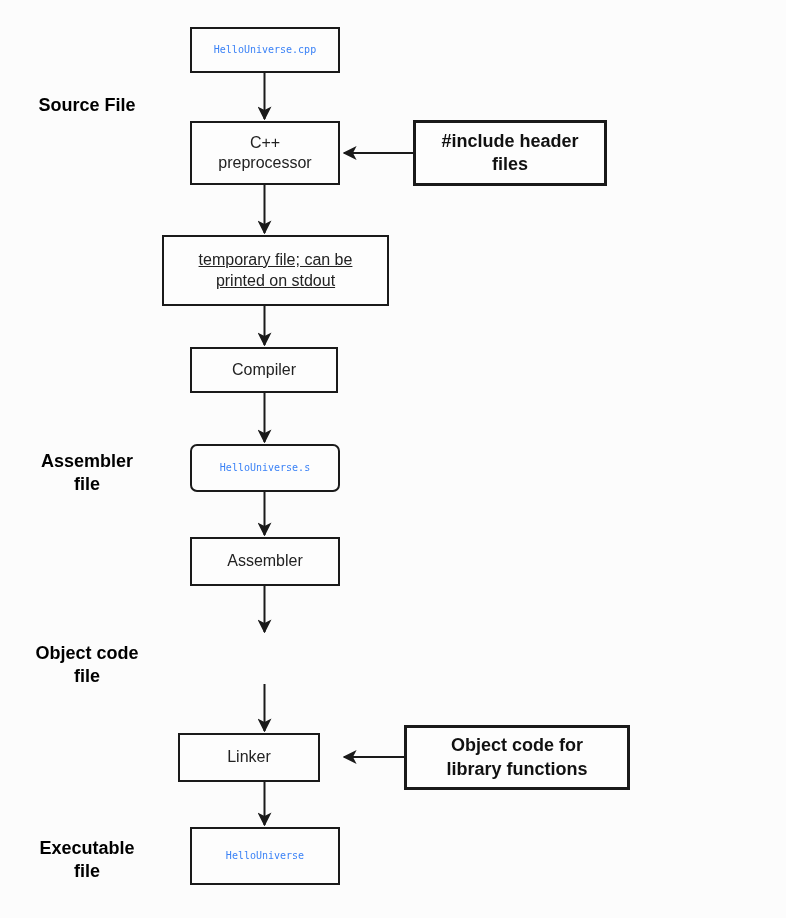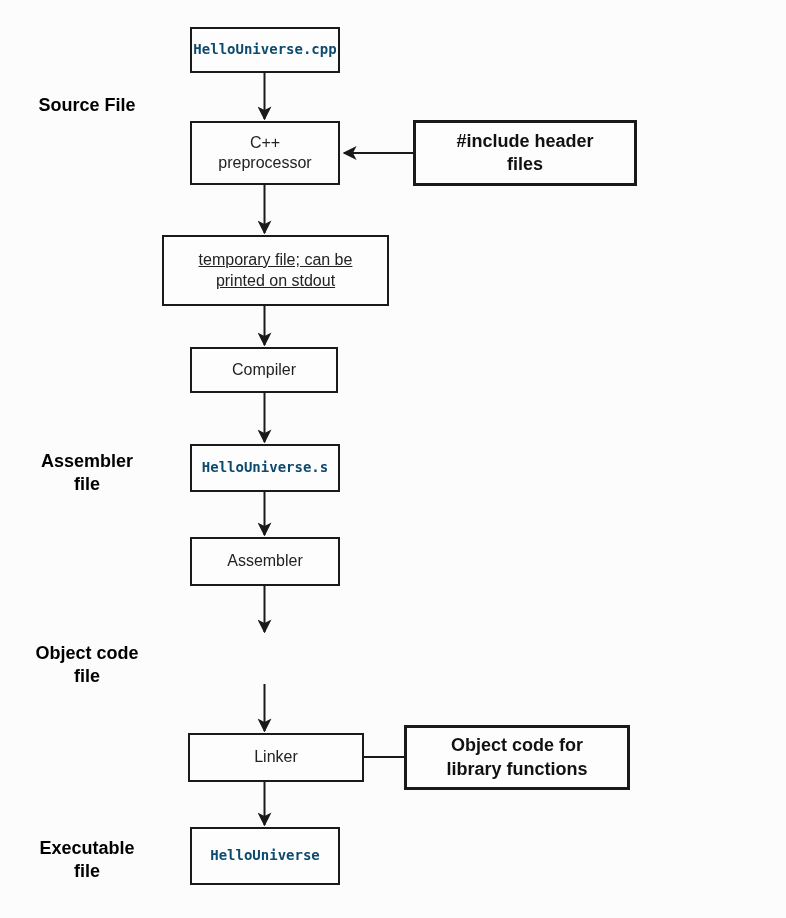--- a/index.html
+++ b/index.html
@@ -37,23 +37,23 @@
     white-space: pre-line;
     line-height: 1.28;
   }
   .box.process {
     font-size: 16px;
     font-weight: 400;
     color: #222;
   }
   .box.mono {
     font-family: "DejaVu Sans Mono", "Liberation Mono", monospace;
-    font-size: 14px;
-    font-weight: 700;
-    color: #0c4a6e;
+    font-size: 10px;
+    font-weight: 400;
+    color: #3b82f6;
   }
   .box.annotation {
     border-width: 3px;
     font-size: 18px;
     font-weight: 700;
     line-height: 1.3;
     color: #111;
   }
   .side-label {
     position: absolute;
@@ -112,29 +112,29 @@
   <div class="box mono" style="left:190px; top:27px; width:150px; height:46px;">HelloUniverse.cpp</div>
 
   <div class="box process" style="left:190px; top:121px; width:150px; height:64px;">C++
 preprocessor</div>
 
   <div class="box process" style="left:162px; top:235px; width:227px; height:71px;text-decoration:underline;">temporary file; can be
 printed on stdout</div>
 
   <div class="box process" style="left:190px; top:347px; width:148px; height:46px;">Compiler</div>
 
-  <div class="box mono" style="left:190px; top:444px; width:150px; height:48px;">HelloUniverse.s</div>
+  <div class="box mono" style="left:190px; top:444px; width:150px; height:48px;border-radius:7px;">HelloUniverse.s</div>
 
   <div class="box process" style="left:190px; top:537px; width:150px; height:49px;">Assembler</div>
 
 
-  <div class="box process" style="left:188px; top:733px; width:176px; height:49px;">Linker</div>
+  <div class="box process" style="left:178px; top:733px; width:142px; height:49px;">Linker</div>
 
   <div class="box mono" style="left:190px; top:827px; width:150px; height:58px;">HelloUniverse</div>
 
-  <div class="box annotation" style="left:413px; top:120px; width:224px; height:66px;">#include header
+  <div class="box annotation" style="left:413px; top:120px; width:194px; height:66px;">#include header
 files</div>
 
   <div class="box annotation" style="left:404px; top:725px; width:226px; height:65px;">Object code for
 library functions</div>
 
 
 </div>
 
 </body></html>

